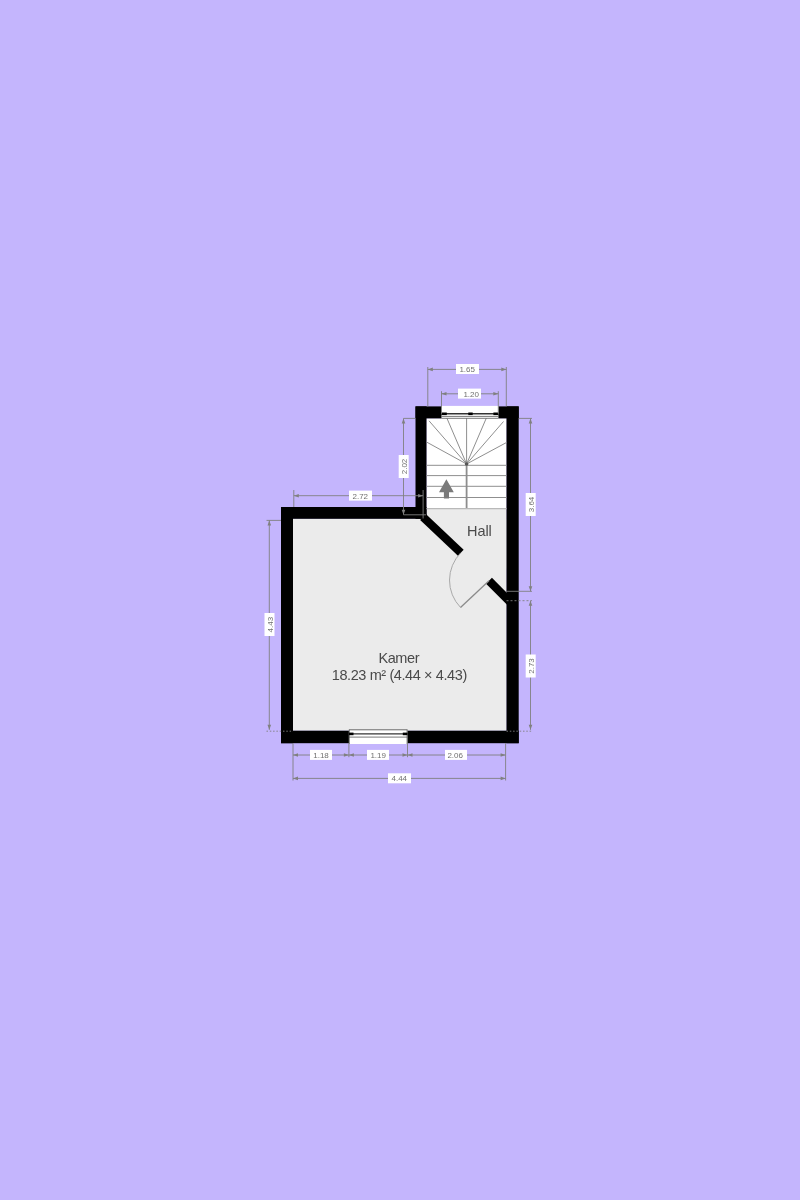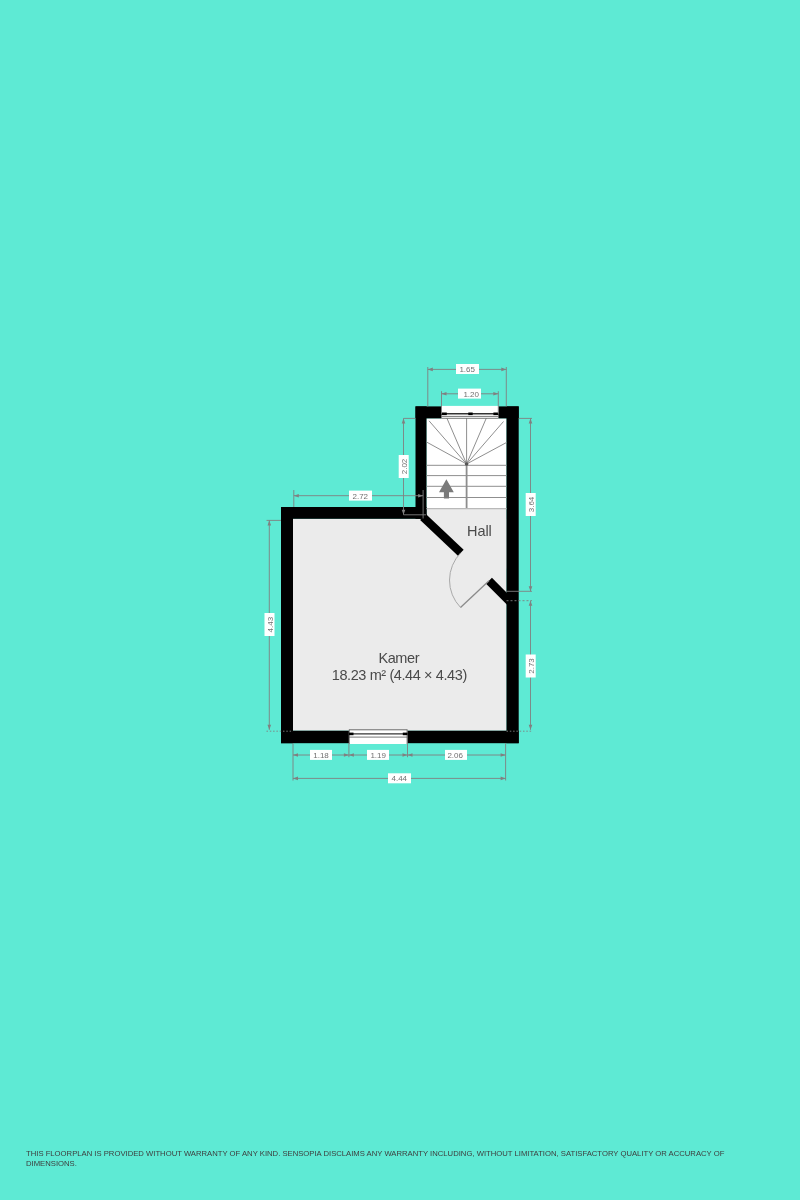--- a/index.html
+++ b/index.html
@@ -1,16 +1,16 @@
 <!DOCTYPE html>
 <html><head>
 <meta charset="utf-8">
 <style>
   html,body{margin:0;padding:0;background:#fff;}
-  #page{position:relative;width:800px;height:1200px;background:#5eead4;overflow:hidden;
+  #page{position:relative;width:800px;height:1200px;background:#c4b5fd;overflow:hidden;
         font-family:"Liberation Sans", sans-serif;}
   #foot{position:absolute;left:26px;top:1148.5px;width:750px;
         font-size:7.7px;line-height:10.6px;color:#3d3d3d;}
 </style>
 </head>
 <body>
 <div id="page">
 <svg width="800" height="1200" viewBox="0 0 800 1200" xmlns="http://www.w3.org/2000/svg">
 
   <rect x="293" y="518.8" width="213.5" height="211.9" fill="#ebebeb"></rect>
@@ -164,14 +164,13 @@
     <text x="455.2" y="757.9">2.06</text>
     <text x="399.3" y="781.3">4.44</text>
   </g>
 
   <g fill="#4a4a4a" font-family="Liberation Sans, sans-serif" letter-spacing="-0.4">
     <text x="479.4" y="535.6" font-size="14.5px" letter-spacing="-0.1" text-anchor="middle">Hall</text>
     <text x="398.8" y="662.5" font-size="14.5px" text-anchor="middle">Kamer</text>
     <text x="399.3" y="679.8" font-size="14.5px" text-anchor="middle">18.23 m² (4.44 × 4.43)</text>
   </g>
 </svg>
-<div id="foot">THIS FLOORPLAN IS PROVIDED WITHOUT WARRANTY OF ANY KIND. SENSOPIA DISCLAIMS ANY WARRANTY INCLUDING, WITHOUT LIMITATION, SATISFACTORY QUALITY OR ACCURACY OF<br>DIMENSIONS.</div>
 </div>
 
 </body></html>

